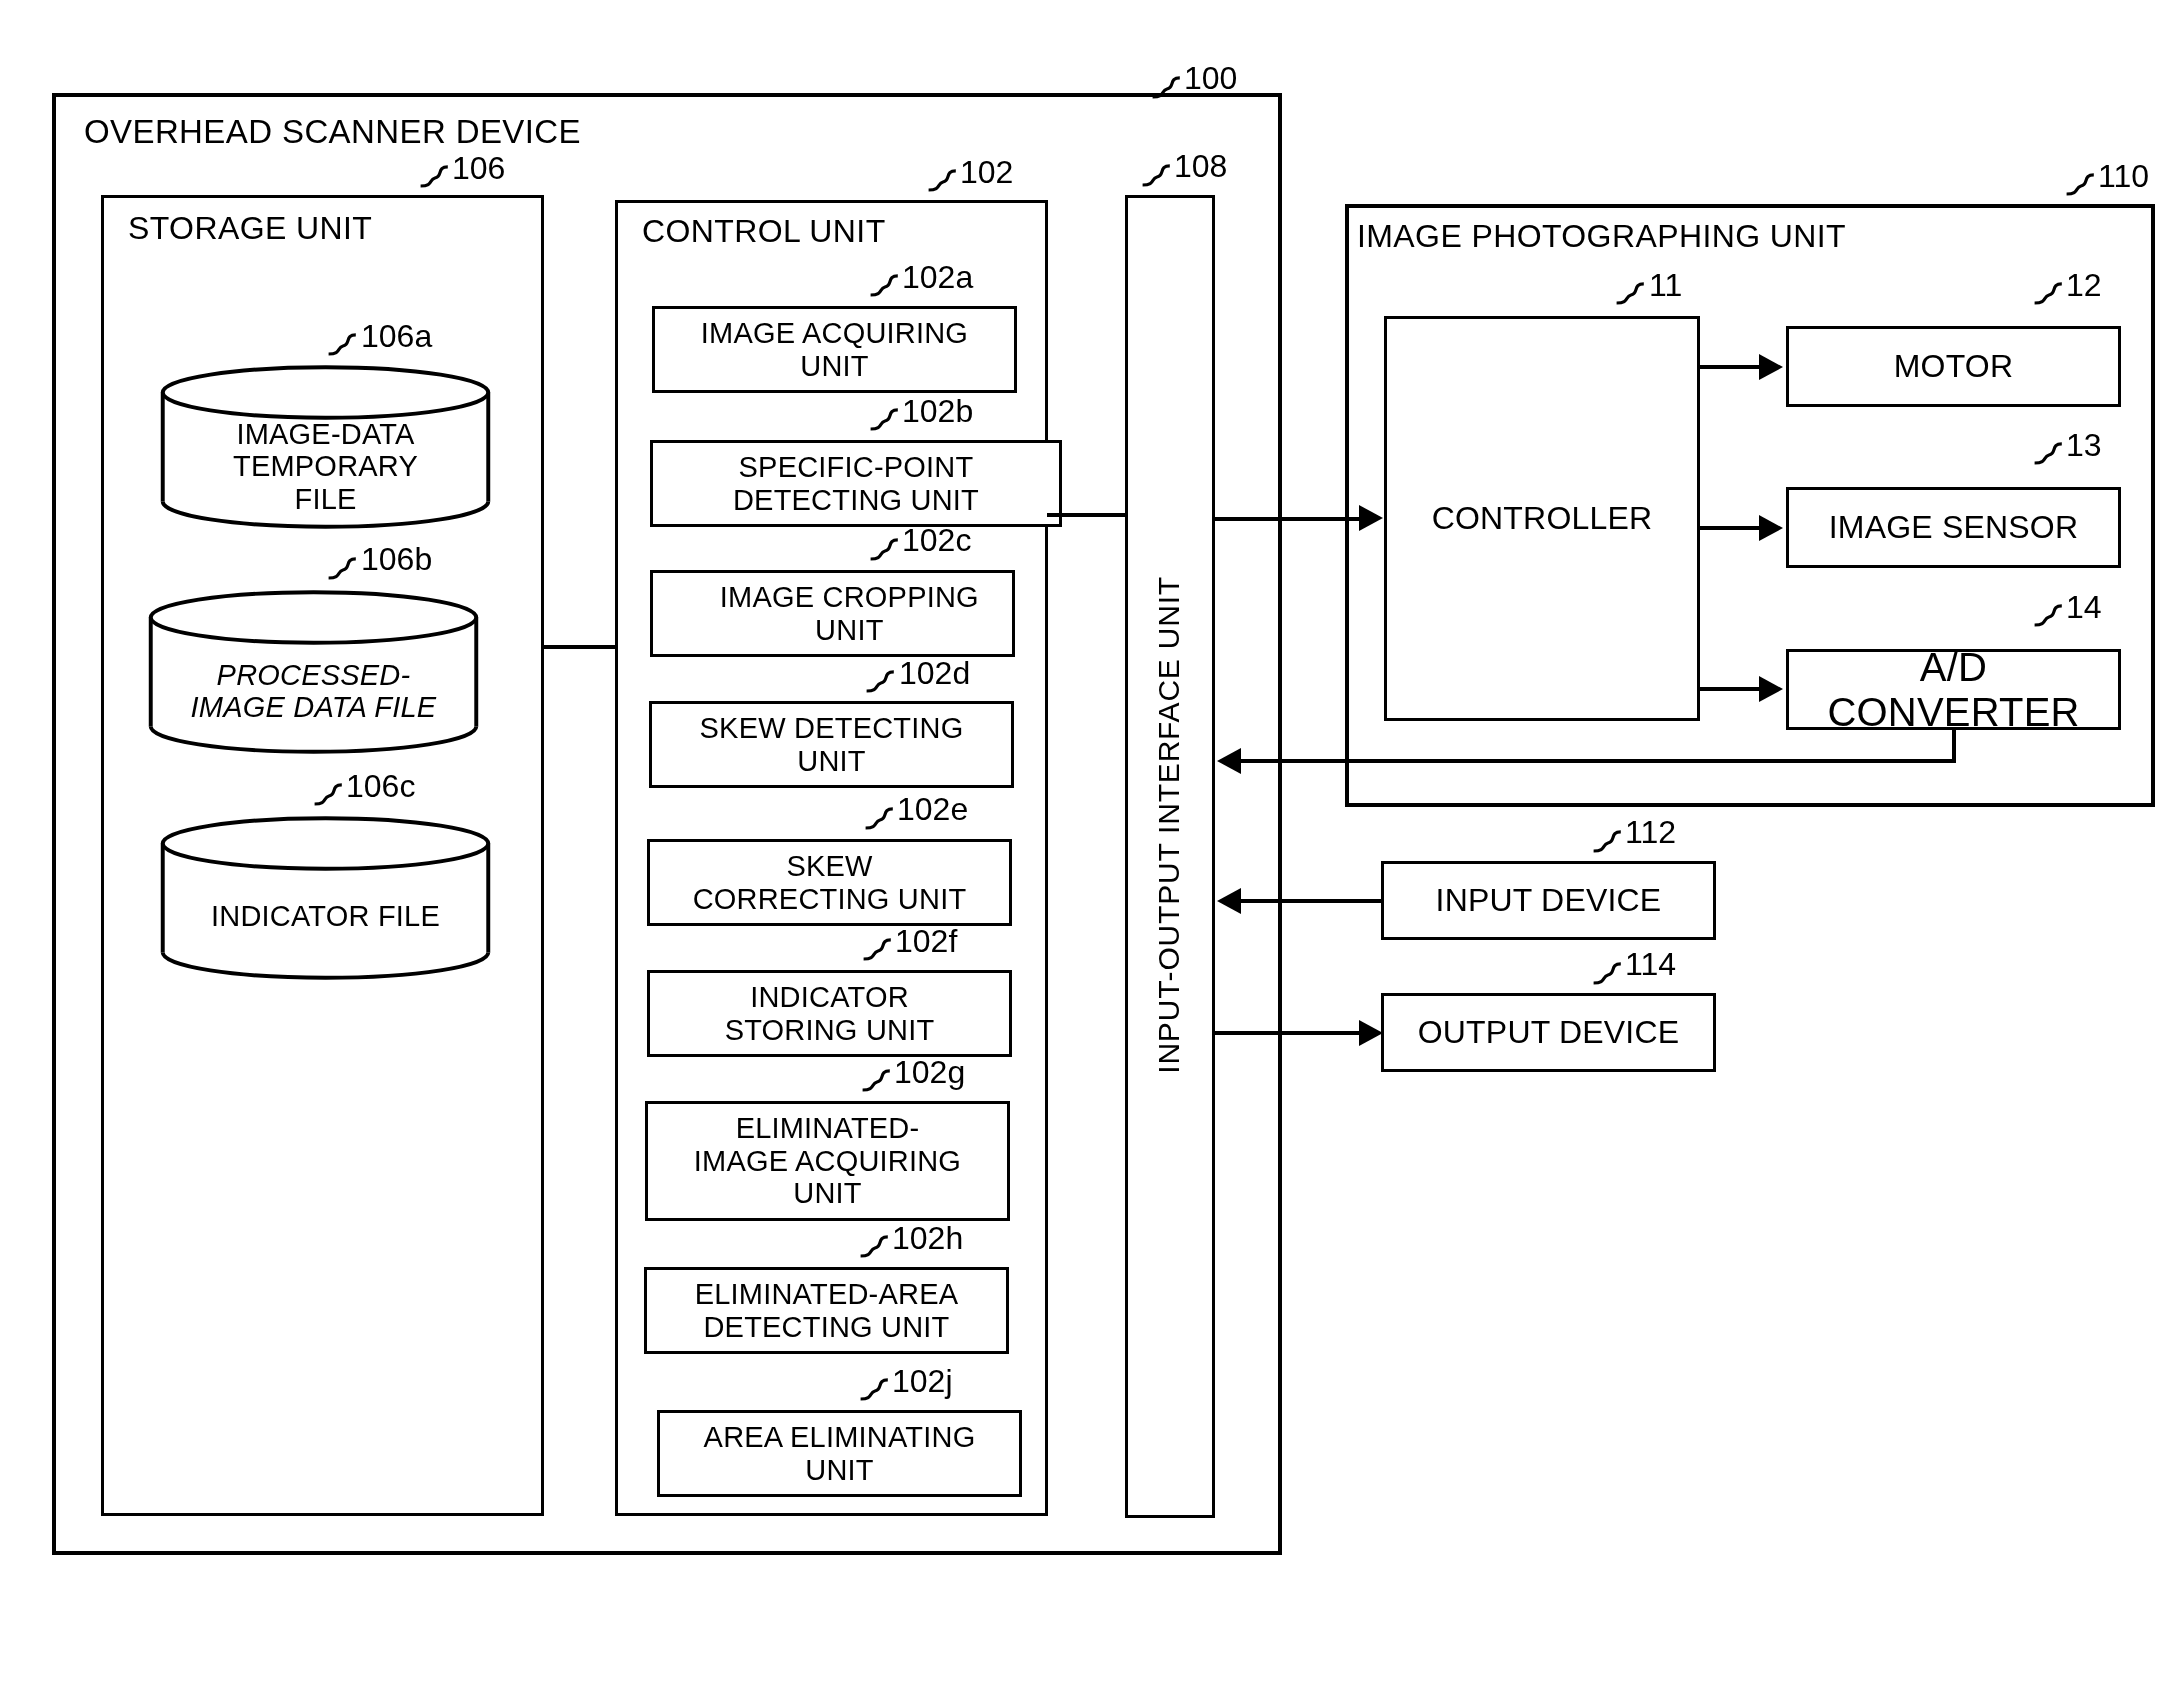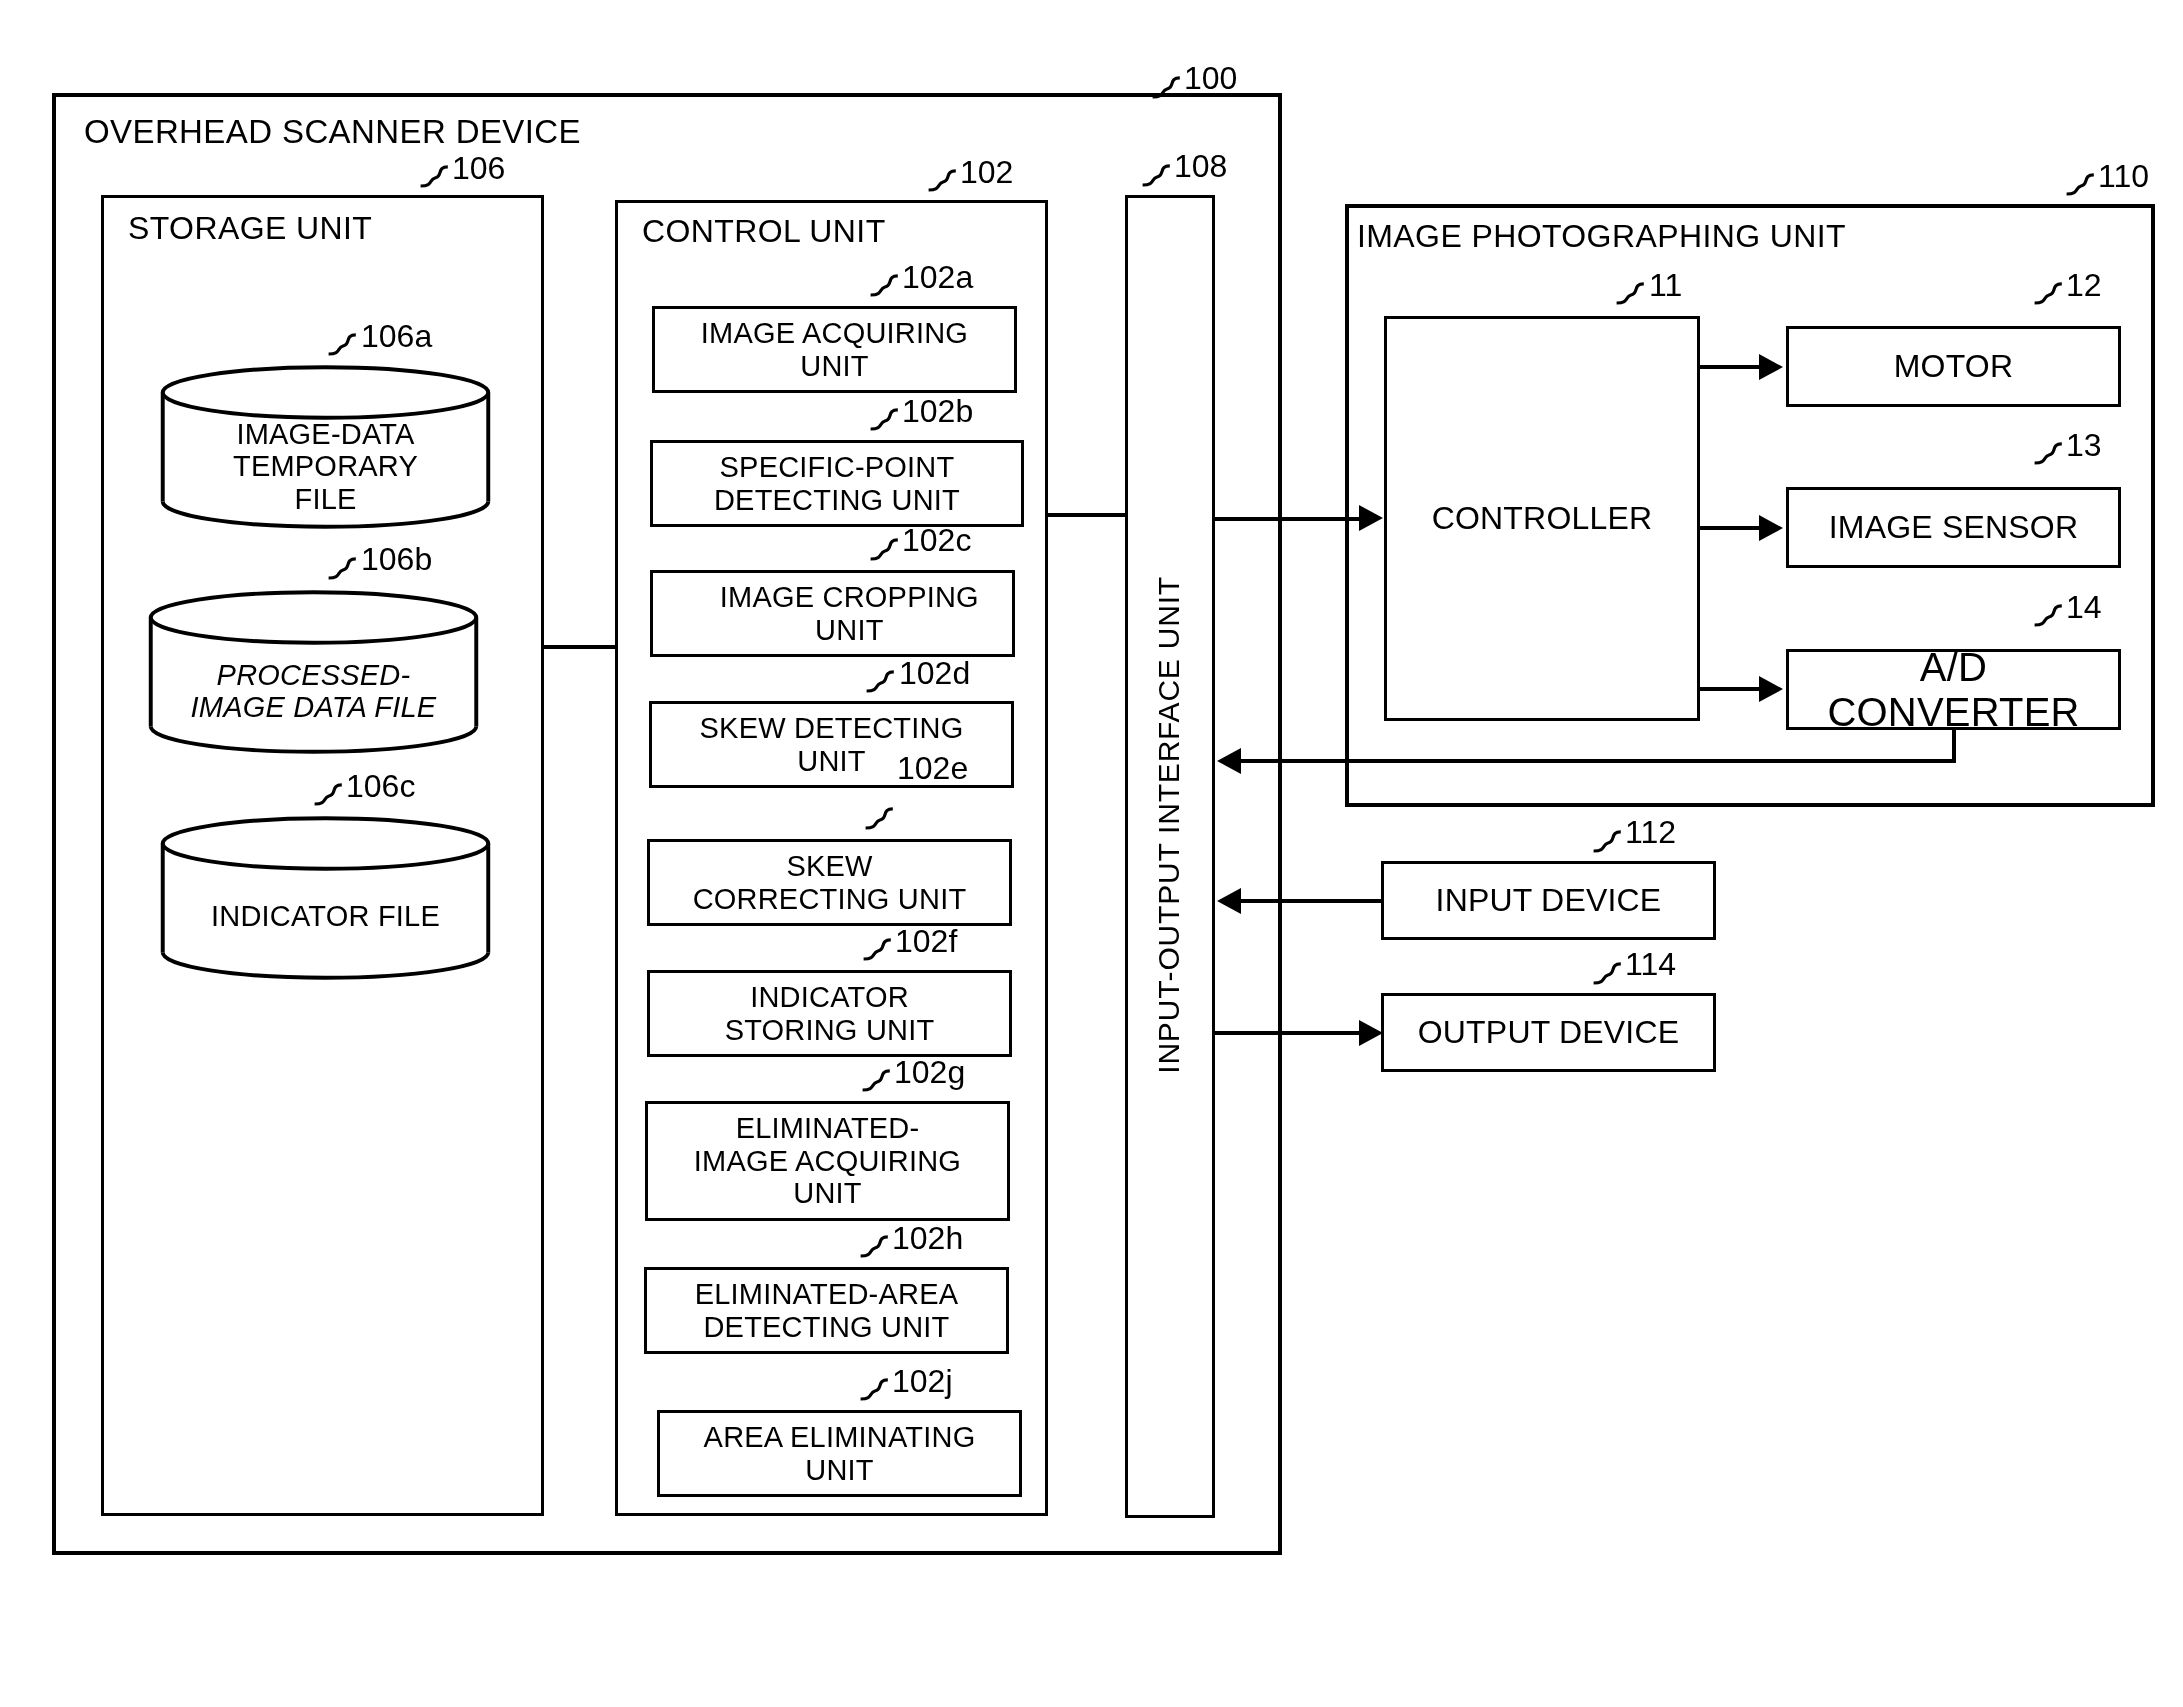--- a/index.html
+++ b/index.html
@@ -192,21 +192,21 @@
       <div>UNIT</div>
     </div>
   </div>
 
   <div class="hook" style="left:869px;top:405px;">
     <svg width="32" height="32" viewBox="0 0 40 40">
         <path d="M36 6 C22 6 30 18 20 20 C12 22 18 30 2 30" stroke="#000" stroke-width="4" fill="none"></path>
       </svg>
   </div>
   <div class="ref" style="left:902px;top:395px;">102b</div>
-  <div class="unitbox" style="left:650px;top:440px;width:374px;height:87px;">
+  <div class="unitbox" style="left:650px;top:440px;width:412px;height:87px;">
     <div>
       <div>SPECIFIC-POINT</div>
       <div>DETECTING UNIT</div>
     </div>
   </div>
 
   <div class="hook" style="left:869px;top:535px;">
     <svg width="32" height="32" viewBox="0 0 40 40">
         <path d="M36 6 C22 6 30 18 20 20 C12 22 18 30 2 30" stroke="#000" stroke-width="4" fill="none"></path>
       </svg>
@@ -230,21 +230,21 @@
       <div>SKEW DETECTING</div>
       <div>UNIT</div>
     </div>
   </div>
 
   <div class="hook" style="left:864px;top:804px;">
     <svg width="32" height="32" viewBox="0 0 40 40">
         <path d="M36 6 C22 6 30 18 20 20 C12 22 18 30 2 30" stroke="#000" stroke-width="4" fill="none"></path>
       </svg>
   </div>
-  <div class="ref" style="left:897px;top:752px;">102e</div>
+  <div class="ref" style="left:897px;top:793px;">102e</div>
   <div class="unitbox" style="left:647px;top:839px;width:365px;height:87px;">
     <div>
       <div>SKEW</div>
       <div>CORRECTING UNIT</div>
     </div>
   </div>
 
   <div class="hook" style="left:862px;top:935px;">
     <svg width="32" height="32" viewBox="0 0 40 40">
         <path d="M36 6 C22 6 30 18 20 20 C12 22 18 30 2 30" stroke="#000" stroke-width="4" fill="none"></path>

